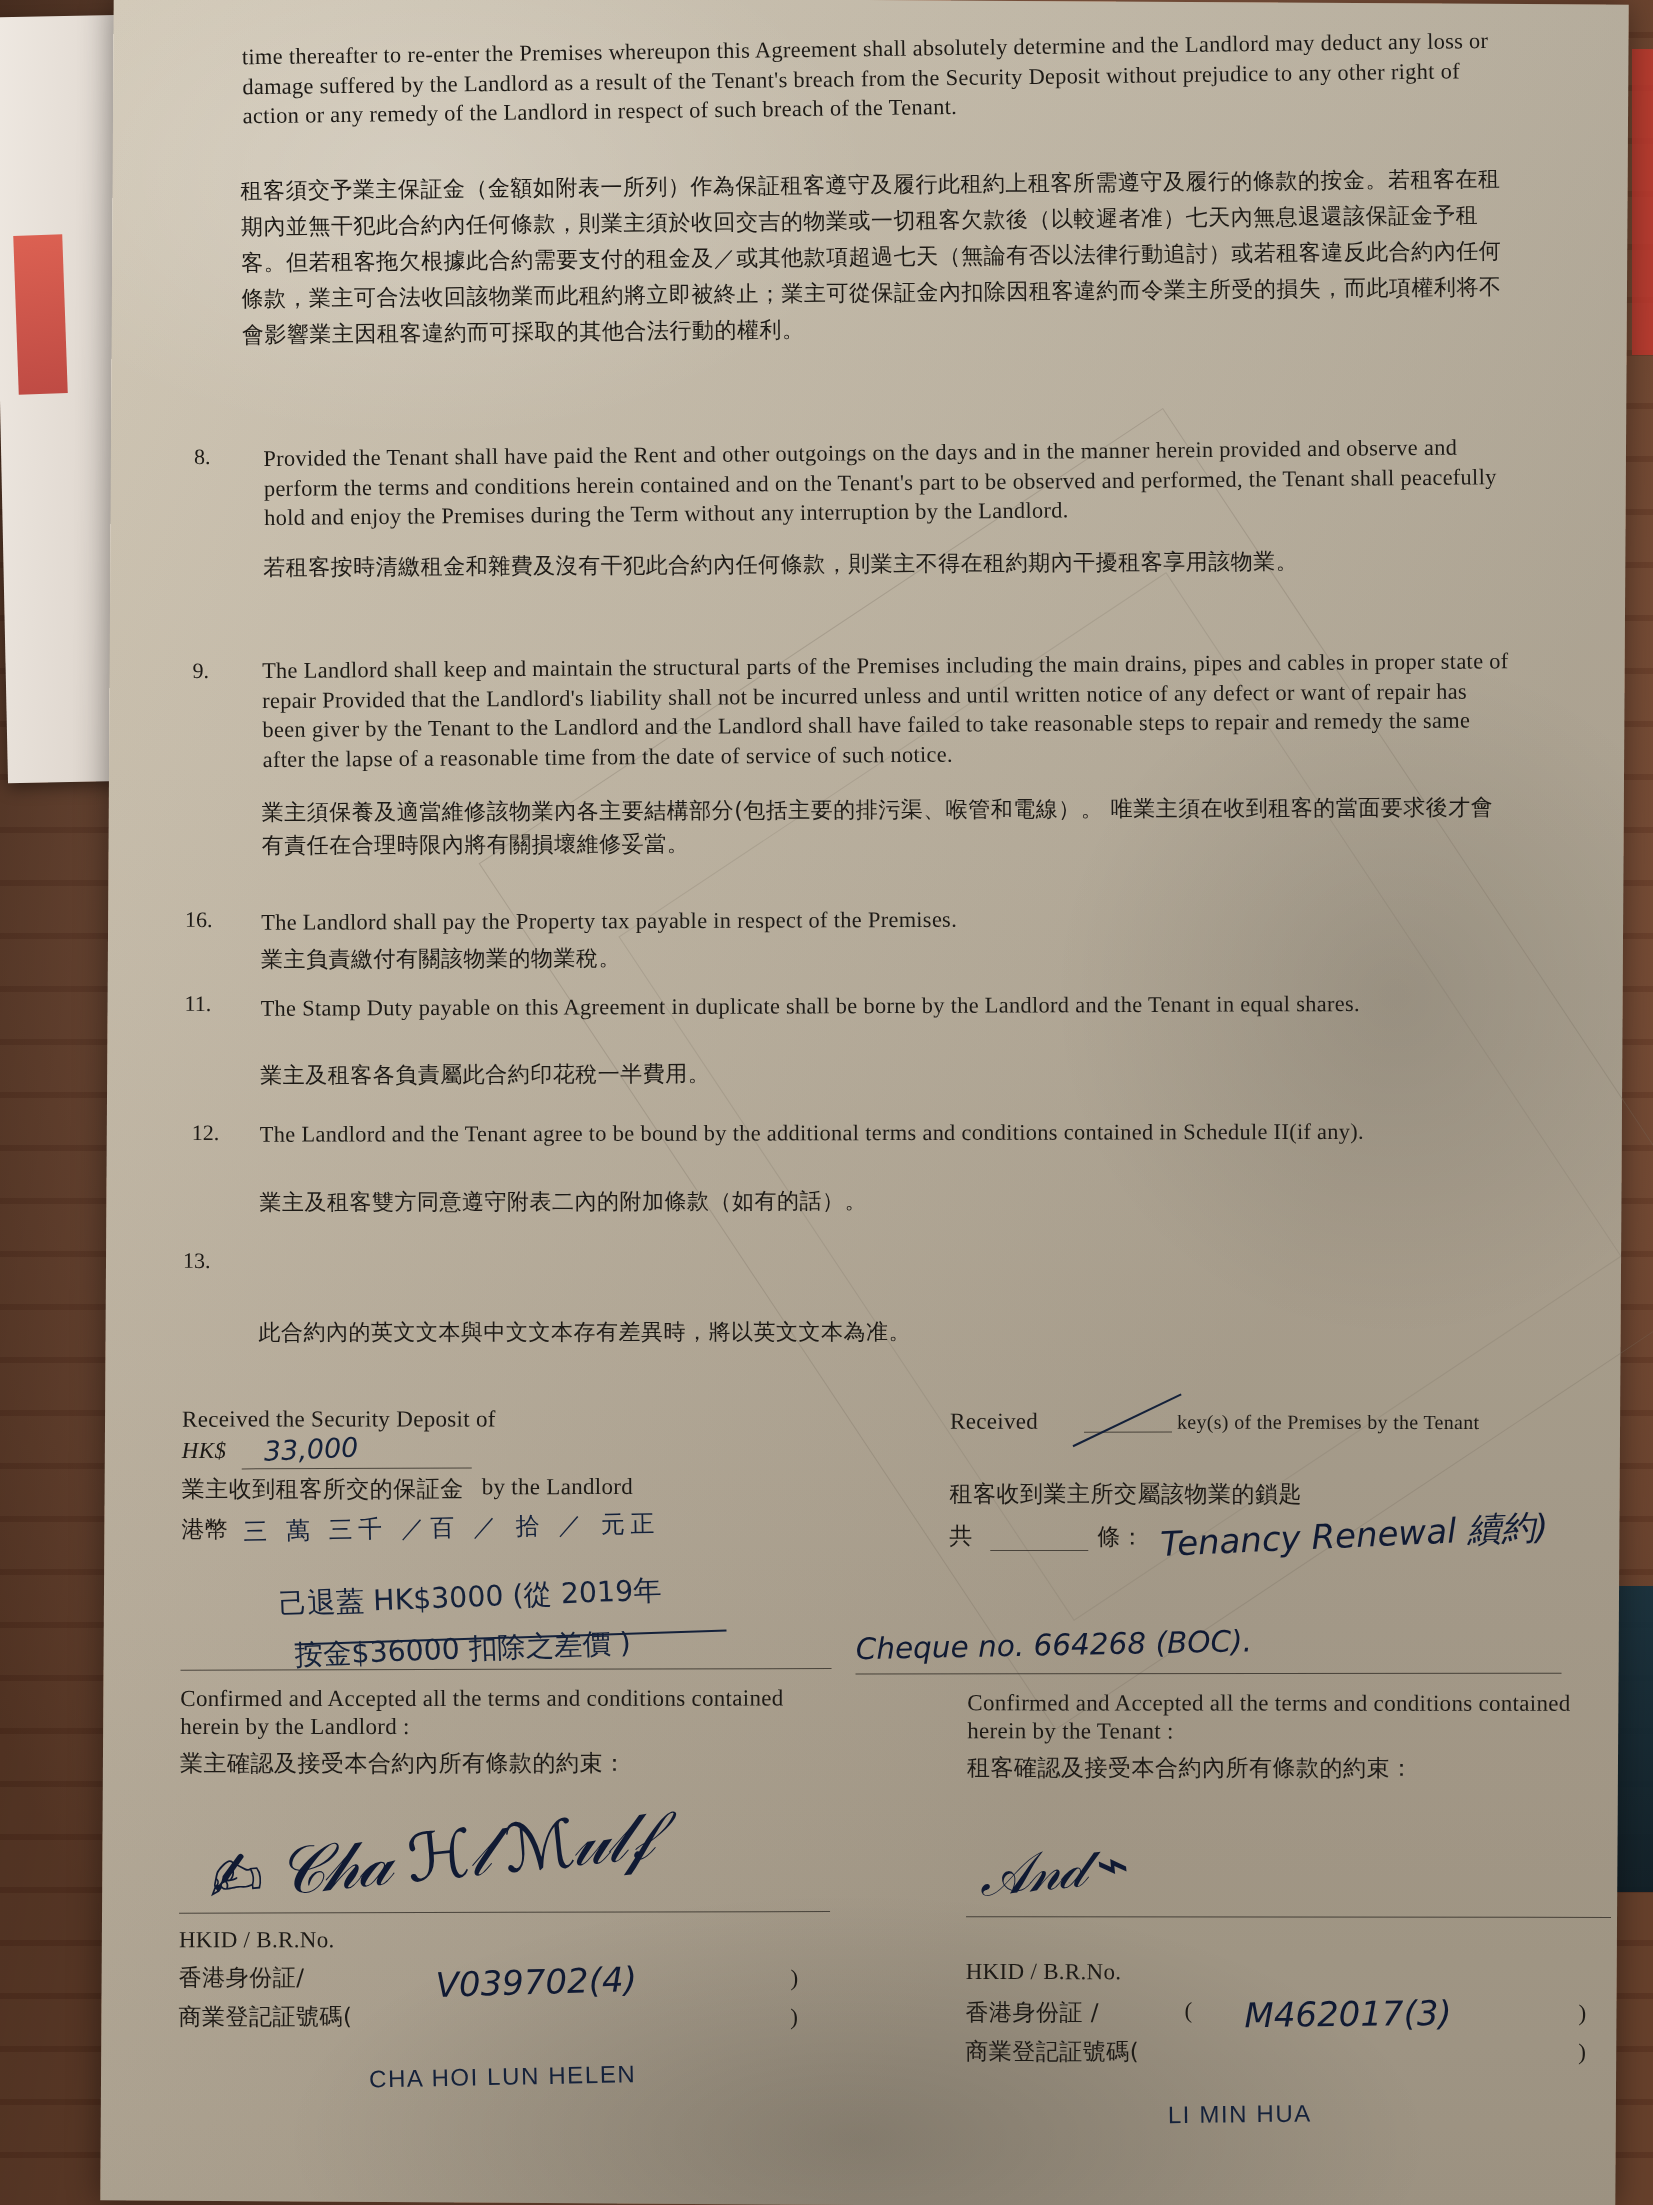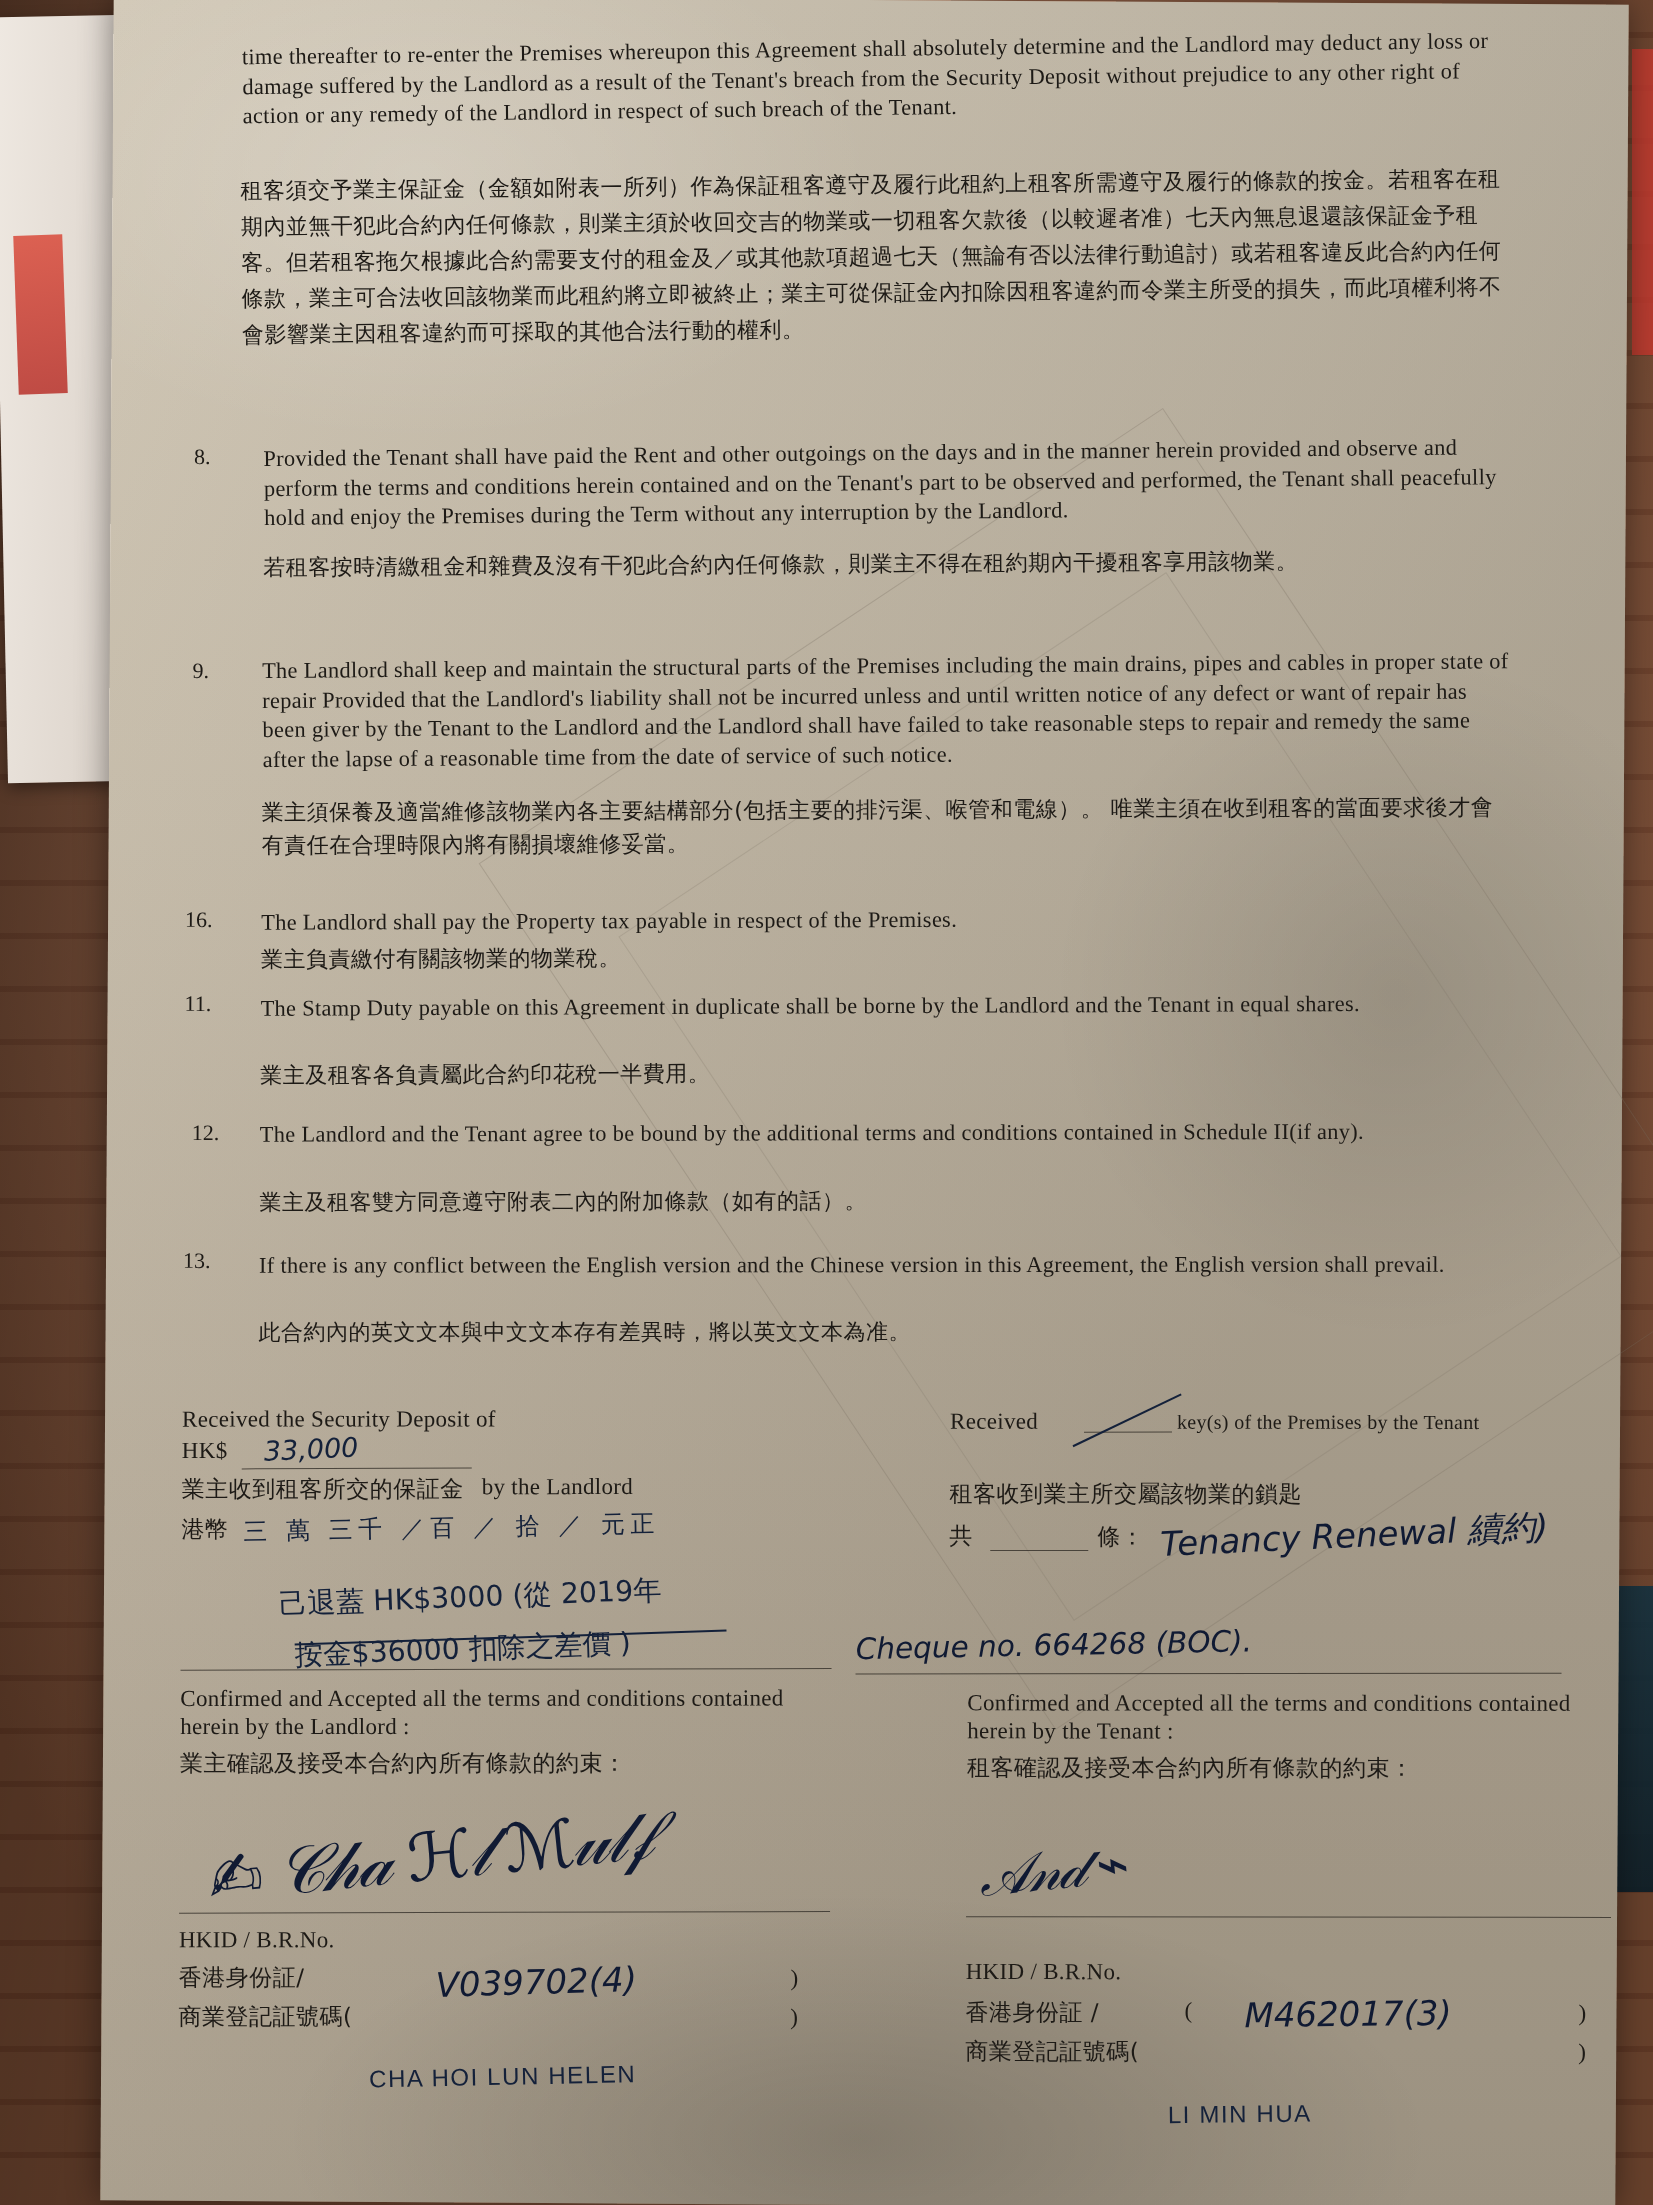--- a/index.html
+++ b/index.html
@@ -126,26 +126,25 @@
 
     <div class="num" style="left:77px;top:995px;">11.</div>
     <div class="para en entext" style="left:153px;top:991px;width:1236px;transform:rotate(-0.6deg);">The Stamp Duty payable on this Agreement in duplicate shall be borne by the Landlord and the Tenant in equal shares.</div>
     <div class="para zh zhtext" style="left:153px;top:1056px;width:1236px;transform:rotate(-0.6deg);">業主及租客各負責屬此合約印花稅一半費用。</div>
 
     <div class="num" style="left:85px;top:1124px;text-align:right;">12.</div>
     <div class="para en entext" style="left:153px;top:1118px;width:1242px;transform:rotate(-0.5deg);">The Landlord and the Tenant agree to be bound by the additional terms and conditions contained in Schedule II(if any).</div>
     <div class="para zh zhtext" style="left:153px;top:1184px;width:1242px;transform:rotate(-0.5deg);">業主及租客雙方同意遵守附表二內的附加條款（如有的話）。</div>
 
     <div class="num" style="left:77px;top:1252px;">13.</div>
-    <div class="para en entext" style="left:153px;top:1250px;width:1247px;transform:rotate(-0.4deg);">If there is any conflict between the English version and the Chinese version in this Agreement, the English version shall prevail.</div>
     <div class="para zh zhtext" style="left:153px;top:1315px;width:1247px;transform:rotate(-0.4deg);">此合約內的英文文本與中文文本存有差異時，將以英文文本為准。</div>
 
     <div class="para en" style="left:77px;top:1408px;width:520px;font-size:23px;line-height:28.4px;transform:rotate(-0.4deg);">Received the Security Deposit of</div>
 
-    <div class="para en" style="left:77px;top:1442px;font-size:23px;transform:rotate(-0.4deg);">HK$</div>
+    <div class="para en" style="left:77px;top:1442px;font-size:23px;transform:rotate(-0.4deg);font-style:italic;">HK$</div>
     <div class="rule" style="left:137px;top:1471px;width:230px;transform:rotate(-0.6deg);"></div>
     <div class="hand" style="position:absolute;left:159px;top:1437px;font-size:27px;transform:rotate(-3deg);">33,000</div>
     <div class="para en" style="left:377px;top:1442px;font-size:23px;transform:rotate(-0.4deg);margin-top:34px;">by the Landlord</div>
 
     <div class="para zh" style="left:77px;top:1477px;font-size:23px;transform:rotate(-0.4deg);">業主收到租客所交的保証金</div>
     <div class="para zh" style="left:77px;top:1518px;font-size:23px;transform:rotate(-0.4deg);">港幣</div>
     <div class="handzh" style="position:absolute;left:139px;top:1514px;font-size:24px;letter-spacing:5.5px;transform:rotate(-1.5deg);">三 萬  三千  ／百 ／ 拾 ／ 元正</div>
 
     <div class="handzh" style="position:absolute;left:175px;top:1581px;font-size:28.4px;transform:rotate(-2.5deg);">己退蓋 HK$3000 (從 2019年</div>
     <div class="handzh" style="position:absolute;left:191px;top:1633px;font-size:28.4px;transform:rotate(-2.5deg);">按金$36000 扣除之差價 )</div>

